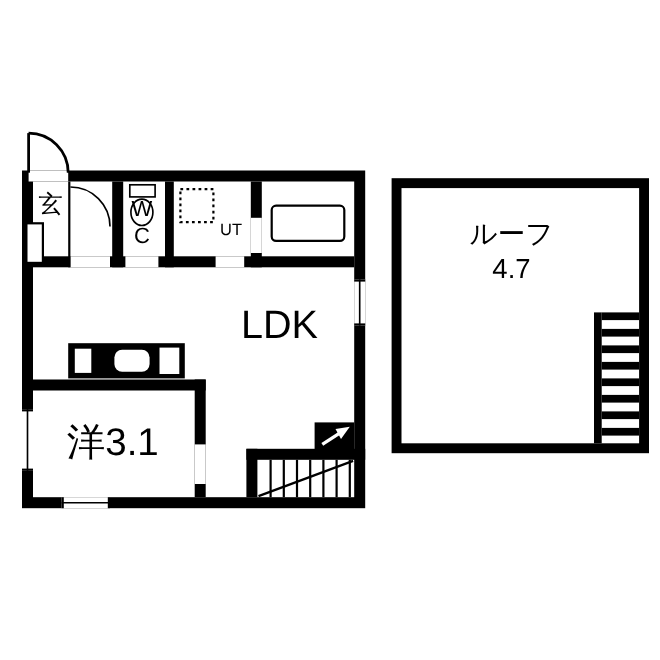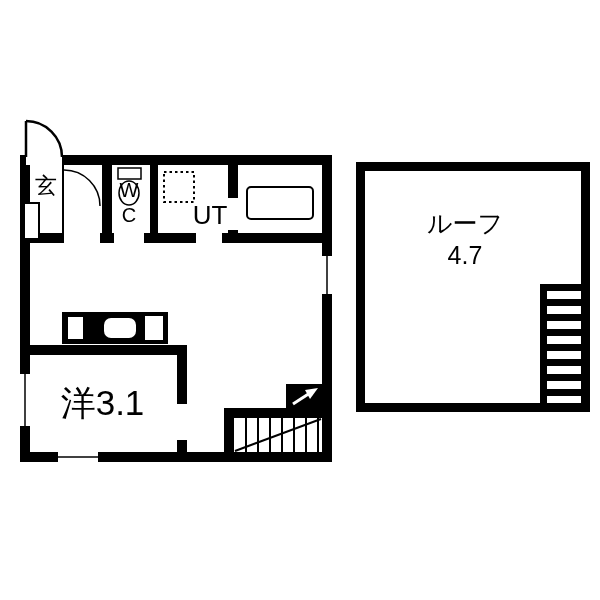--- a/index.html
+++ b/index.html
@@ -23,26 +23,26 @@
   }
   .lbl-entrance { left: 28px; top: 173px; width: 36px; font-size: 22px; }
   .lbl-wc {
     left: 117px; top: 179px;
     font-size: 20px;
     writing-mode: vertical-rl;
     text-orientation: upright;
     letter-spacing: 3px;
     white-space: nowrap;
   }
-  .lbl-ut { left: 190px; top: 201px; width: 40px; font-size: 26px; }
+  .lbl-ut { left: 190px; top: 201px; width: 40px; font-size: 15px; }
   .lbl-bath { left: 246px; top: 192px; width: 68px; font-size: 19px; }
   .lbl-ldk { left: 198px; top: 274px; width: 112px; font-size: 36px; }
   .lbl-ldk-area { left: 198px; top: 316px; width: 112px; font-size: 36px; }
   .lbl-western { left: 40px; top: 383px; width: 125px; font-size: 35px; }
-  .lbl-balcony { left: 385px; top: 197px; width: 160px; font-size: 25px; line-height: 32px; margin-top: 10px; }
+  .lbl-balcony { left: 385px; top: 197px; width: 160px; font-size: 25px; line-height: 32px; }
   .lbl-balcony div { text-align: center; }
 </style>
 </head>
 <body>
 
 <div class="canvas">
 
   <svg class="plan" width="600" height="600" viewBox="0 0 600 600">
 
     <rect x="20" y="155" width="312" height="307" fill="#000"></rect>
@@ -136,20 +136,21 @@
       <rect x="547" y="344" width="34" height="7" fill="#000"></rect>
       <rect x="547" y="359" width="34" height="7" fill="#000"></rect>
       <rect x="547" y="374" width="34" height="7" fill="#000"></rect>
       <rect x="547" y="389" width="34" height="7" fill="#000"></rect>
     </g>
   </svg>
 
   <div class="label lbl-entrance">玄</div>
   <div class="label lbl-wc">WC</div>
   <div class="label lbl-ut">UT</div>
+  <div class="label lbl-ldk">LDK</div>
   <div class="label lbl-western">洋3.1</div>
 
   <div class="label lbl-balcony">
     <div>ルーフ</div>
     <div>4.7</div>
   </div>
 
 </div>
 
 </body></html>

